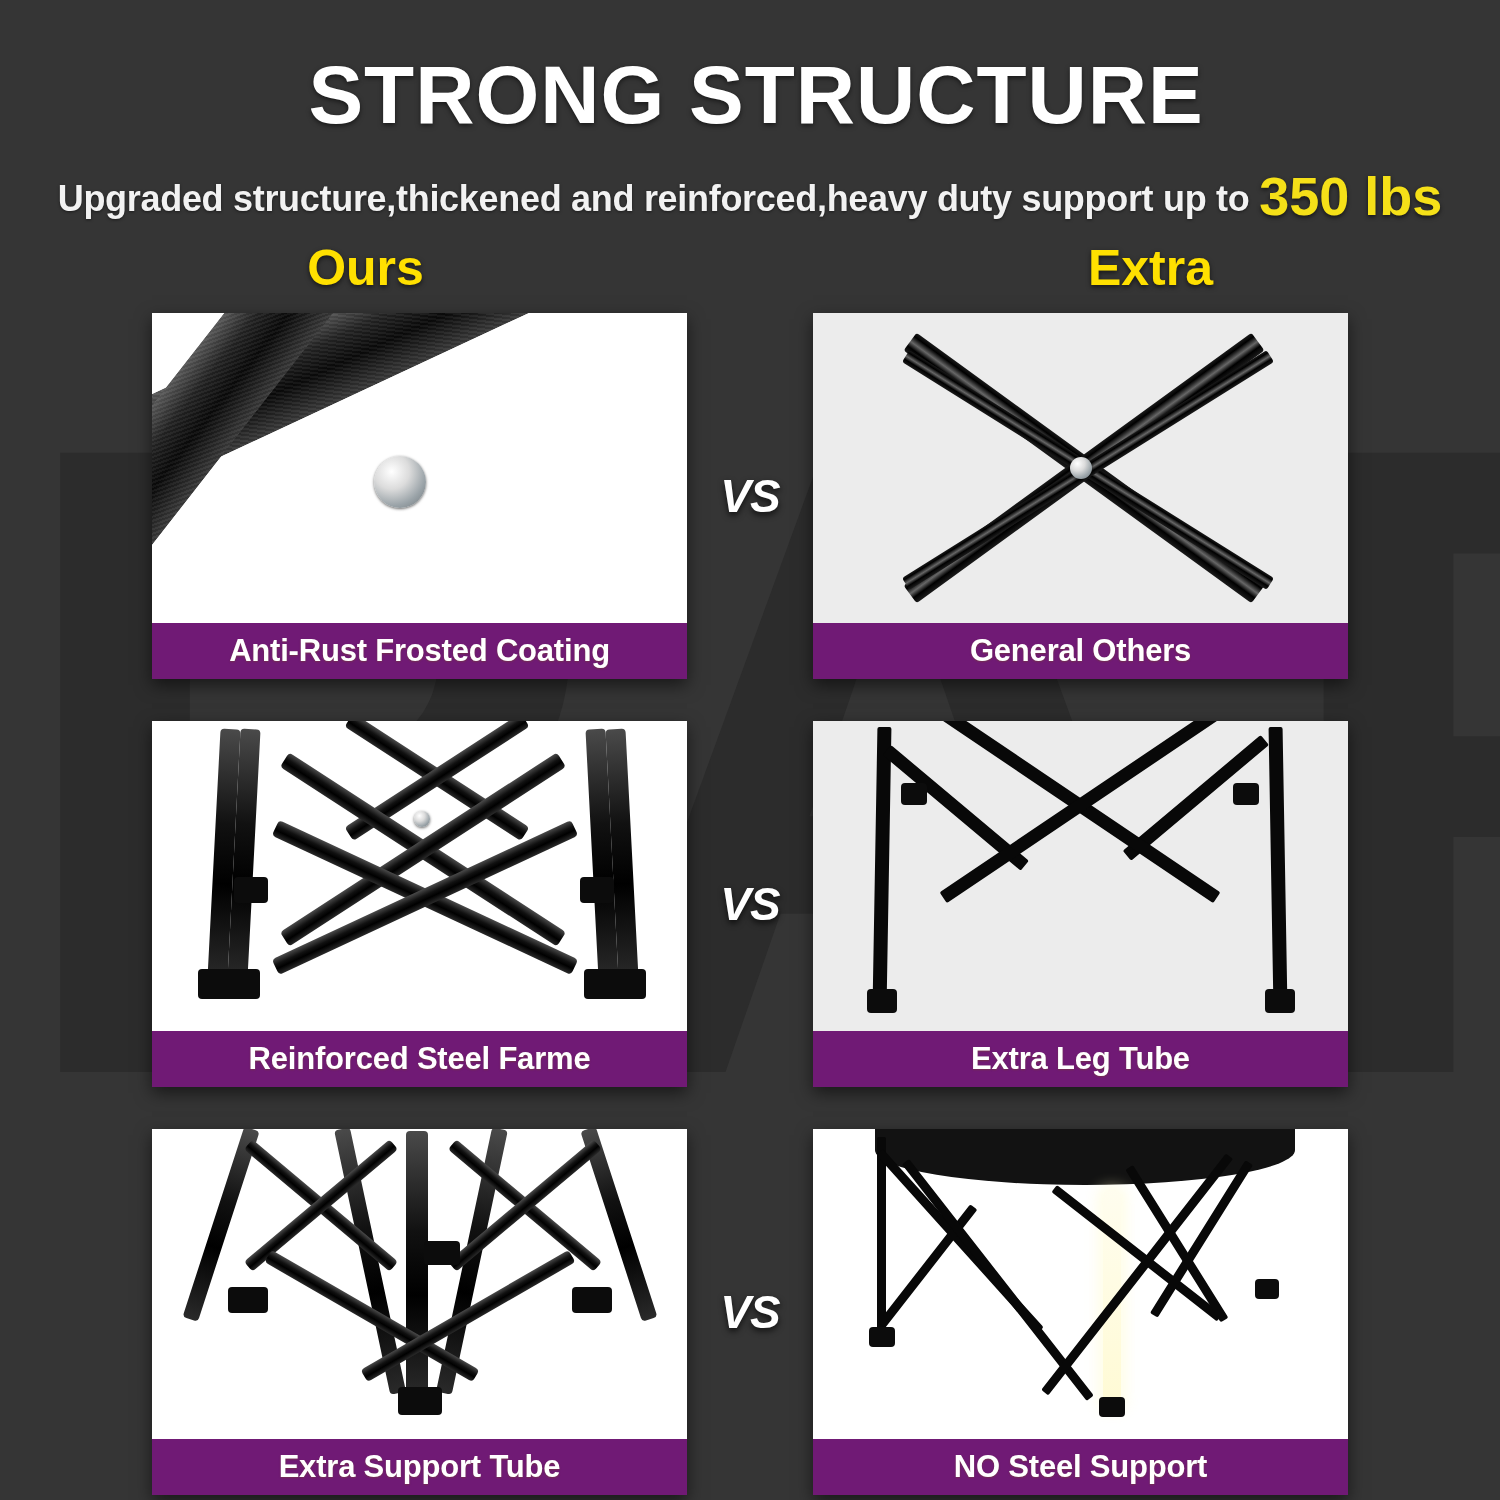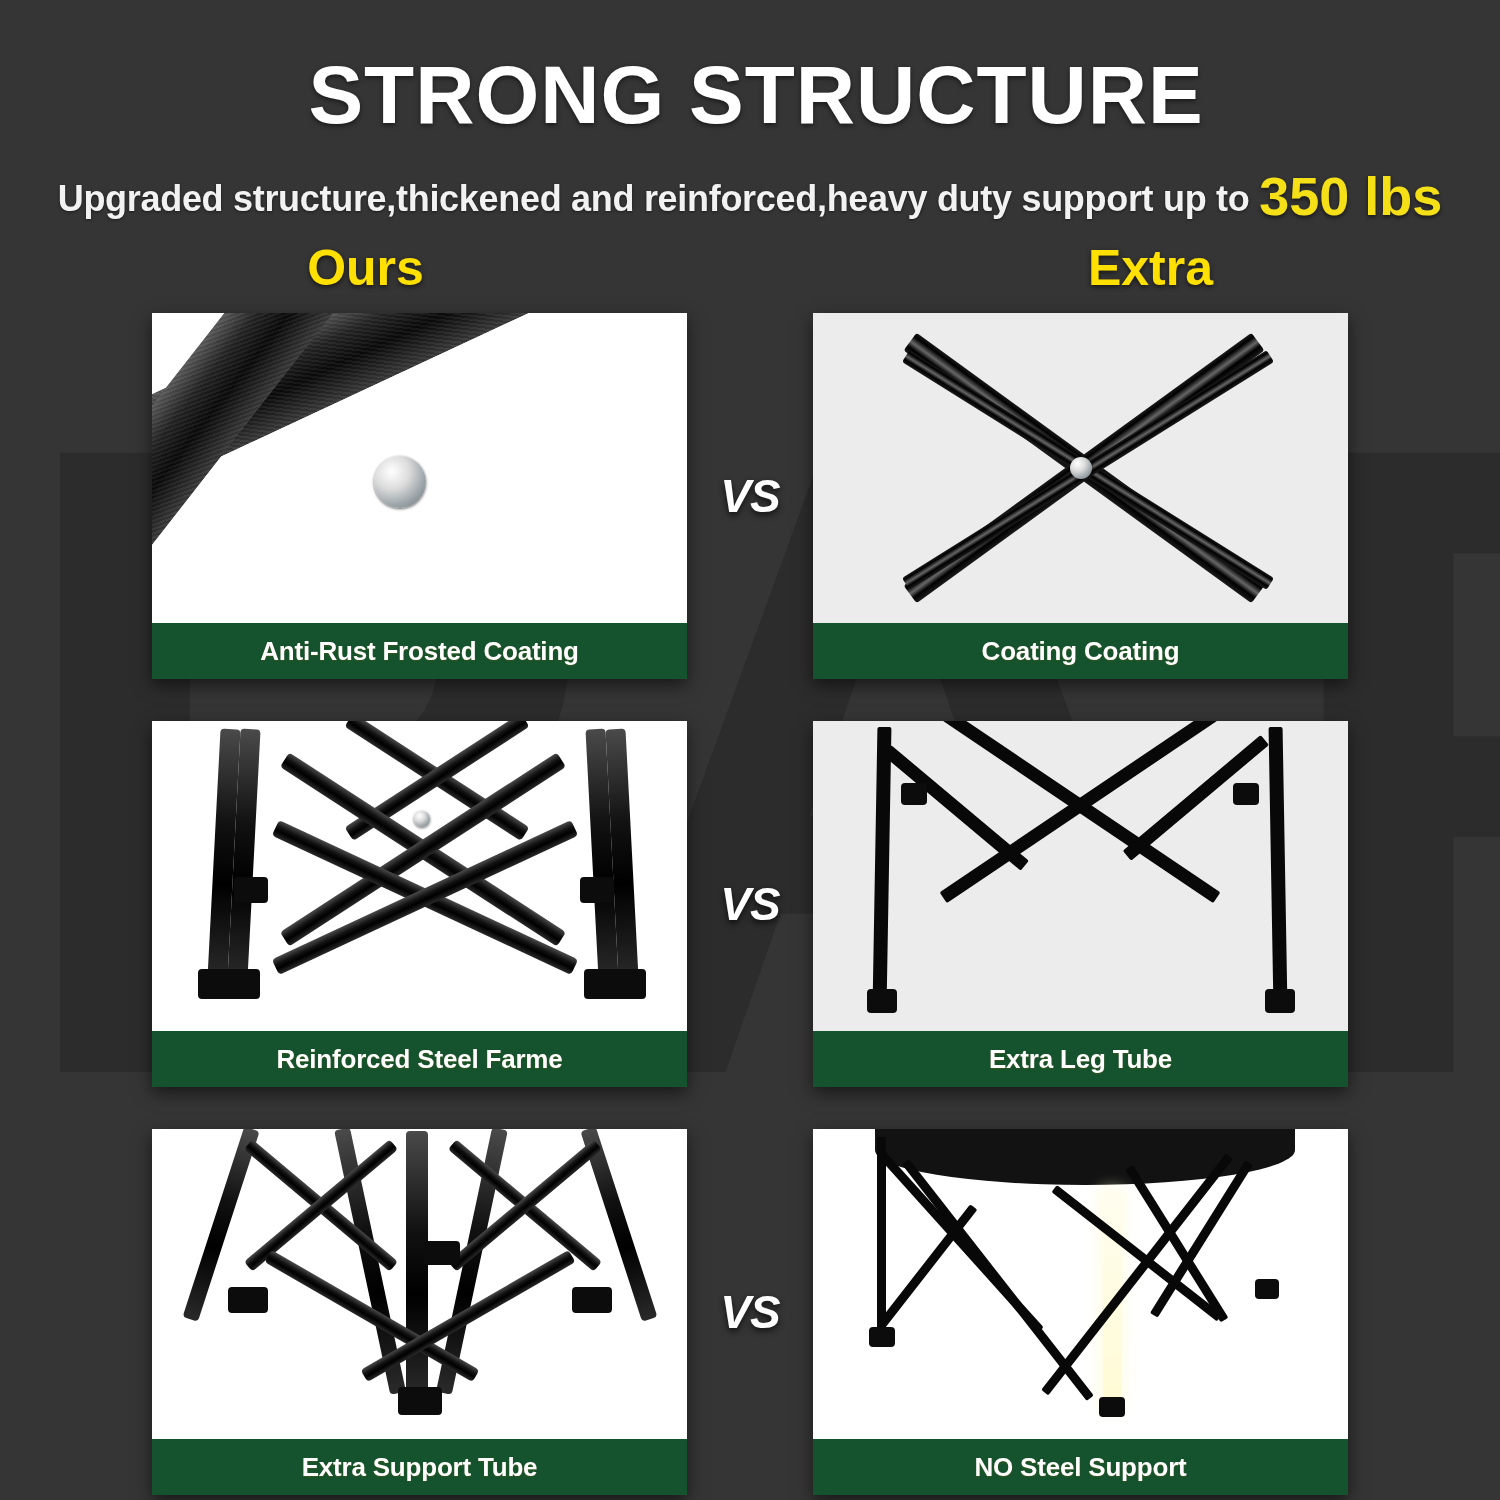--- a/index.html
+++ b/index.html
@@ -100,23 +100,23 @@
   }
   .photo {
     width:535px; height:310px;
     position:relative;
     overflow:hidden;
     background:#ffffff;
   }
   .photo.gray { background:#ececec; }
   .caption {
     height:56px;
-    background:#14532d;
+    background:#701a75;
     color:#ffffff;
-    font-size:26px;
+    font-size:31px;
     font-weight:bold;
     letter-spacing:-0.2px;
     display:flex; align-items:center; justify-content:center;
     text-shadow:0 1px 2px rgba(120,90,0,.35);
   }
 
   
   .tube {
     position:absolute;
     background:linear-gradient(180deg,#4a4a4a 0%,#111 38%,#000 62%,#2a2a2a 100%);
@@ -191,21 +191,21 @@
     <div class="vs-slot">VS</div>
     <div class="cell">
       <div class="panel">
         <div class="photo gray">
           <div class="tube glossy" style="width:430px;height:22px;left:56px;top:144px;transform:rotate(36deg);"></div>
           <div class="tube glossy" style="width:430px;height:22px;left:56px;top:144px;transform:rotate(-36deg);"></div>
           <div class="tube glossy" style="width:430px;height:14px;left:60px;top:150px;transform:rotate(32deg);"></div>
           <div class="tube glossy" style="width:430px;height:14px;left:60px;top:150px;transform:rotate(-32deg);"></div>
           <div class="rivet" style="width:22px;height:22px;left:257px;top:144px;"></div>
         </div>
-        <div class="caption">Coating Coating</div>
+        <div class="caption">General Others</div>
       </div>
     </div>
   </div>
 
   <div class="row">
     <div class="cell">
       <div class="panel">
         <div class="photo">
 
           <div class="tube" style="width:20px;height:250px;left:62px;top:8px;transform:rotate(3deg);"></div>

